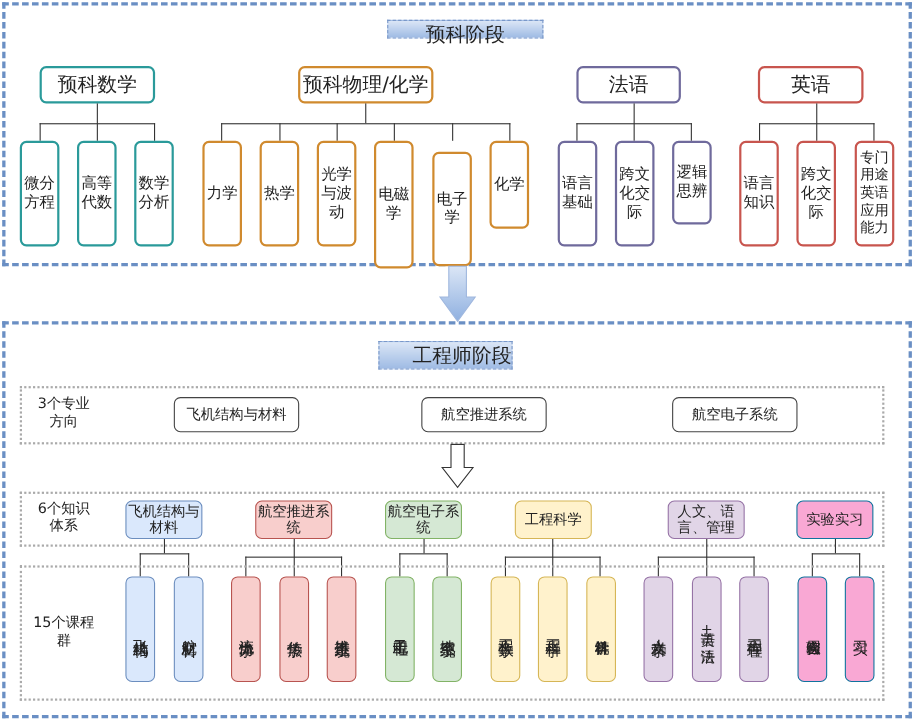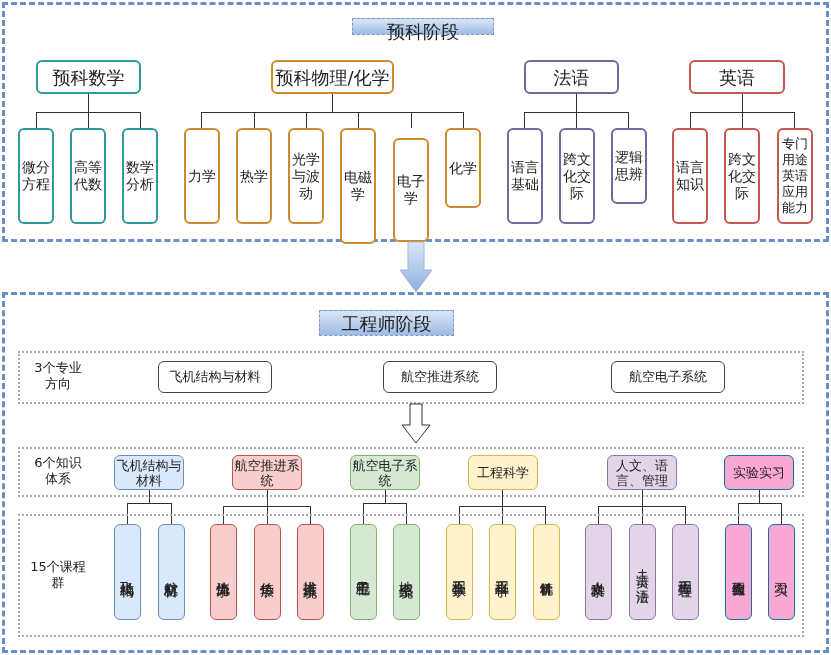--- a/index.html
+++ b/index.html
@@ -87,21 +87,21 @@
   <defs>
     <linearGradient id="ag" x1="0" y1="0" x2="0" y2="1">
       <stop offset="0" stop-color="#dbe6f6"></stop>
       <stop offset="1" stop-color="#8fb0e0"></stop>
     </linearGradient>
   </defs>
   <path d="M10 2 H26 V30 H34 L18 52 L2 30 H10 Z" fill="url(#ag)" stroke="#9fb7de" stroke-width="1"></path>
 </svg>
 
 <div class="abs stage" style="left:2px;top:292px;width:827px;height:361px;"></div>
-<div class="abs stage-title" style="left:319px;top:310px;width:135px;height:26px;">工程师阶段</div>
+<div class="abs stage-title" style="left:344px;top:310px;width:122px;height:26px;text-align:right;">工程师阶段</div>
 
 <div class="abs dotbox" style="left:18px;top:351px;width:786px;height:53px;"></div>
 <div class="abs lbl" style="left:28px;top:360px;width:60px;height:34px;">3个专业方向</div>
 <div class="abs dir" style="left:158px;top:361px;width:114px;height:32px;">飞机结构与材料</div>
 <div class="abs dir" style="left:383px;top:361px;width:114px;height:32px;">航空推进系统</div>
 <div class="abs dir" style="left:611px;top:361px;width:114px;height:32px;">航空电子系统</div>
 
 <svg class="abs" style="left:400px;top:403px;width:32px;height:42px;" viewBox="0 0 32 42">
   <path d="M10 1 H22 V22 H30 L16 40 L2 22 H10 Z" fill="#fff" stroke="#333" stroke-width="1"></path>
 </svg>

